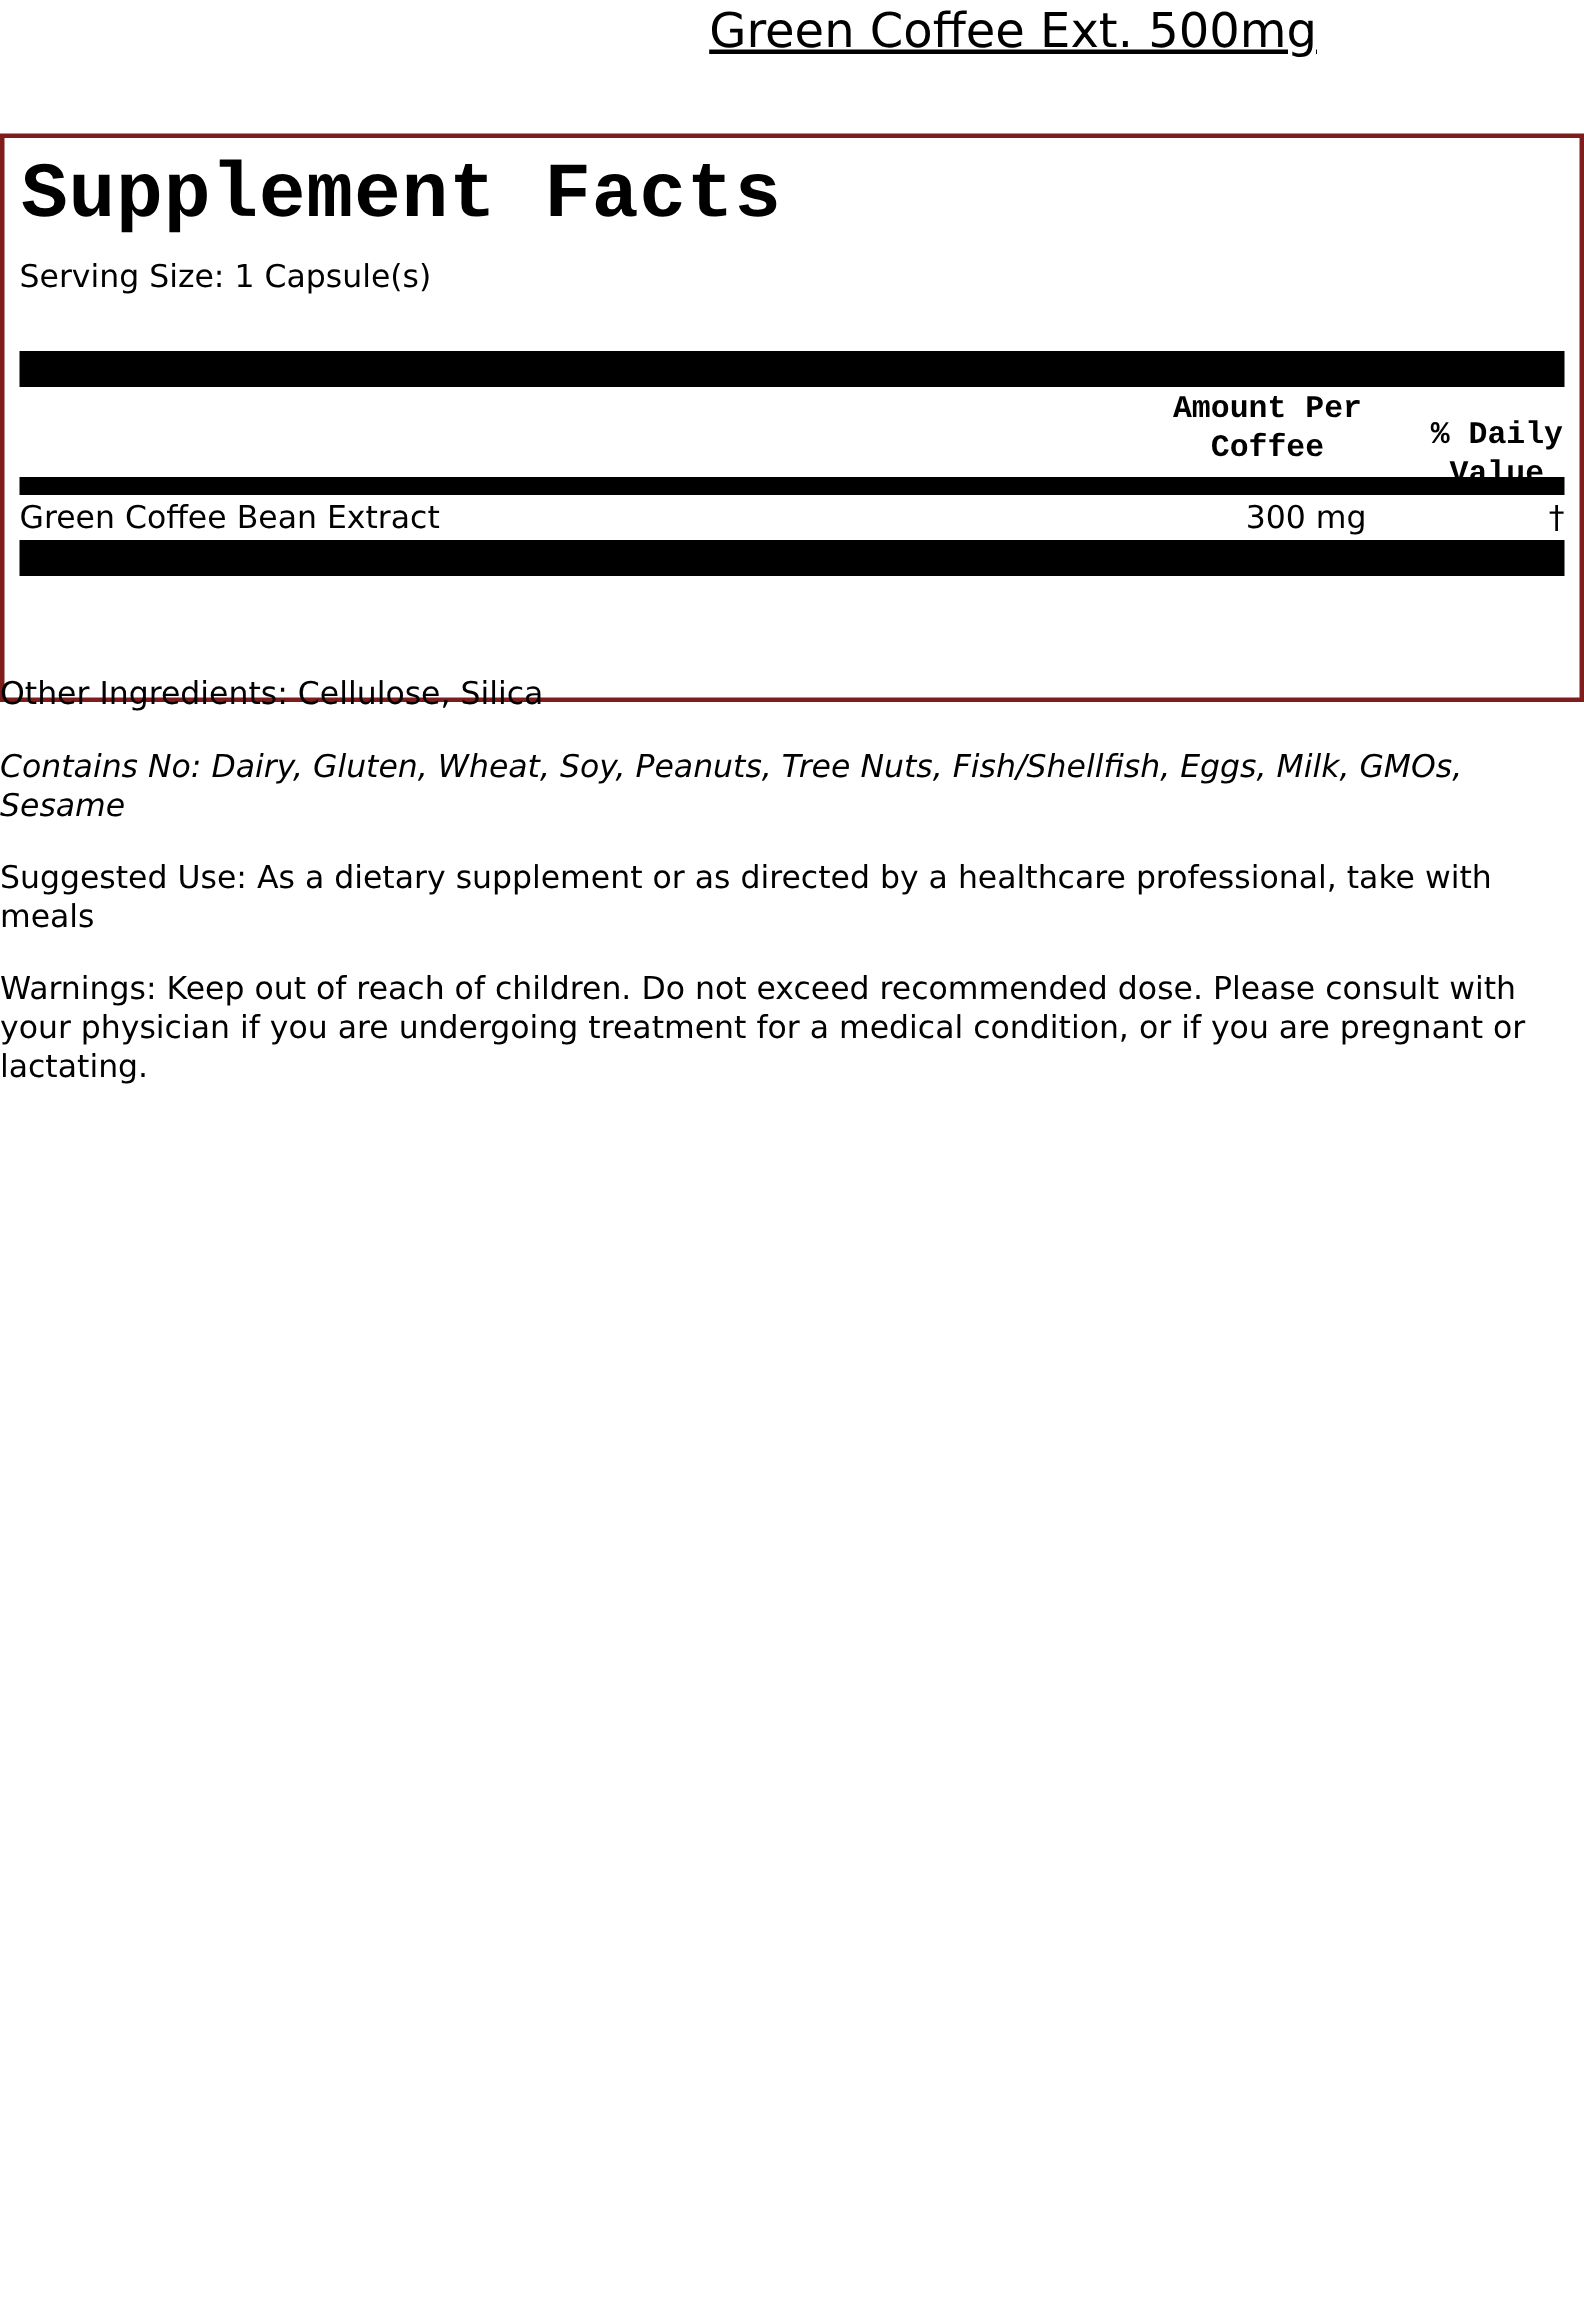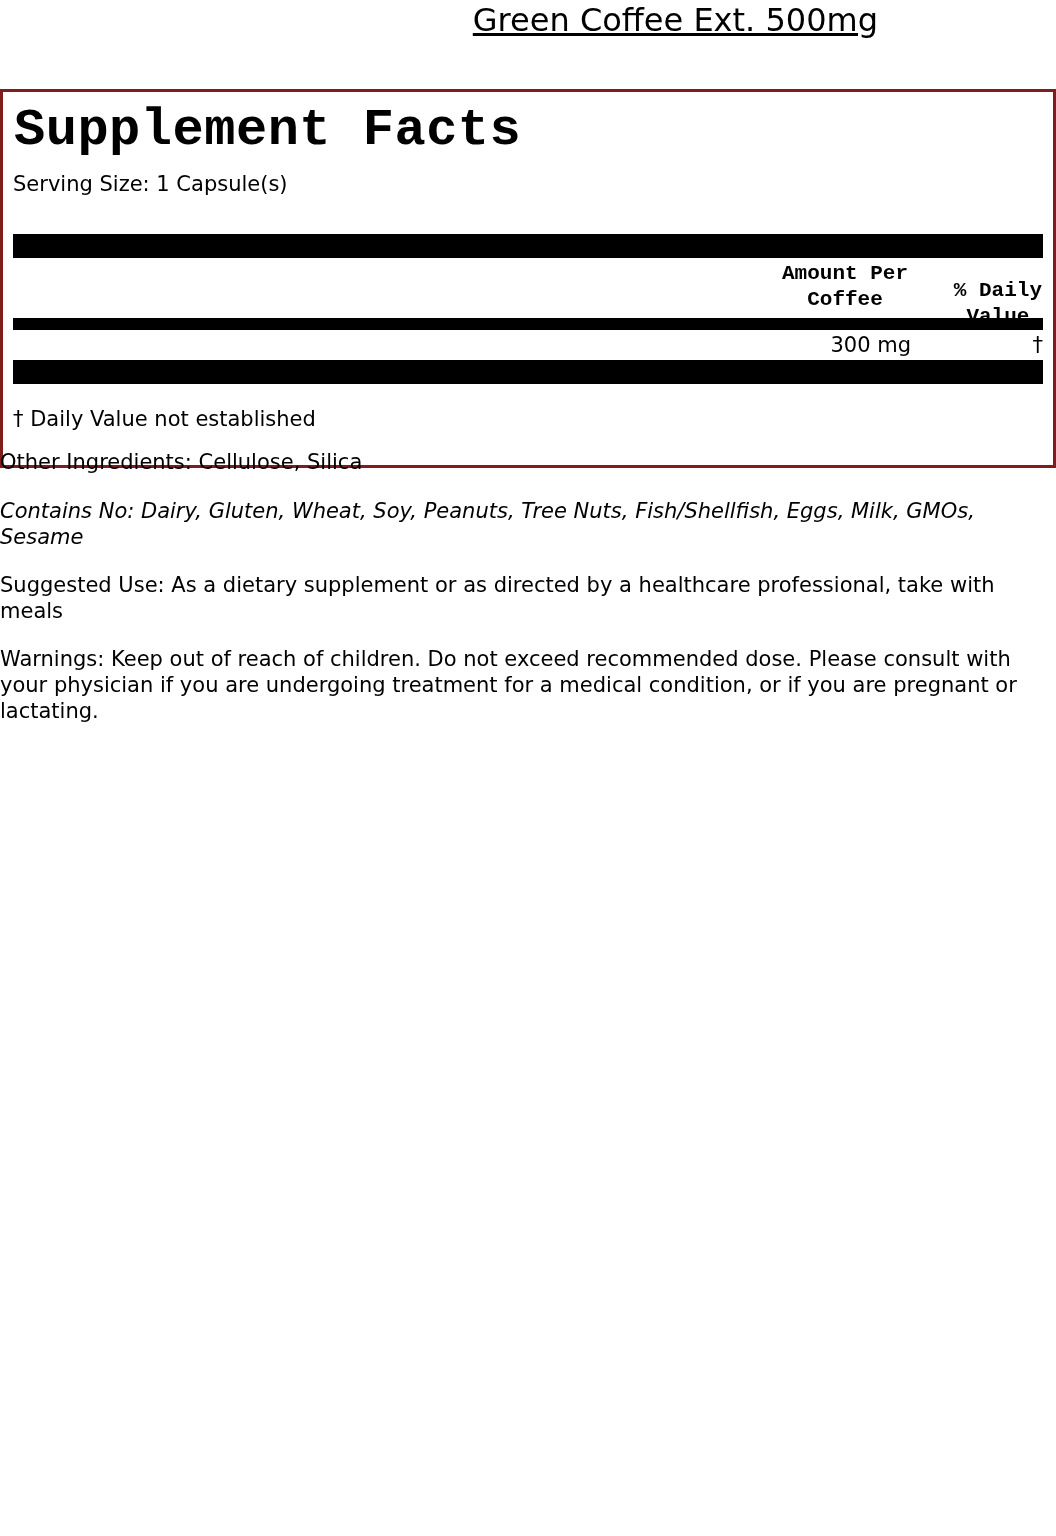--- a/index.html
+++ b/index.html
@@ -64,25 +64,25 @@
     <div>Coffee</div>
   </div>
   <div class="col-head dv">
     <div>% Daily</div>
     <div>Value</div>
   </div>
 
   <div class="bar thin"></div>
 
   <div class="ingredient-row">
+    <span class="ing-name">Green Coffee Bean Extract</span>
     <span class="ing-amount">300 mg</span>
     <span class="ing-dv">†</span>
   </div>
 
   <div class="bar thick2"></div>
 
-  <div class="footnote">† Daily Value not established</div>
 </div>
 
 <div class="info other">Other Ingredients: Cellulose, Silica</div>
 <div class="info contains">Contains No: Dairy, Gluten, Wheat, Soy, Peanuts, Tree Nuts, Fish/Shellfish, Eggs, Milk, GMOs, Sesame</div>
 <div class="info use">Suggested Use: As a dietary supplement or as directed by a healthcare professional, take with meals</div>
 <div class="info warn">Warnings: Keep out of reach of children. Do not exceed recommended dose. Please consult with your physician if you are undergoing treatment for a medical condition, or if you are pregnant or lactating.</div>
 
 </body></html>

